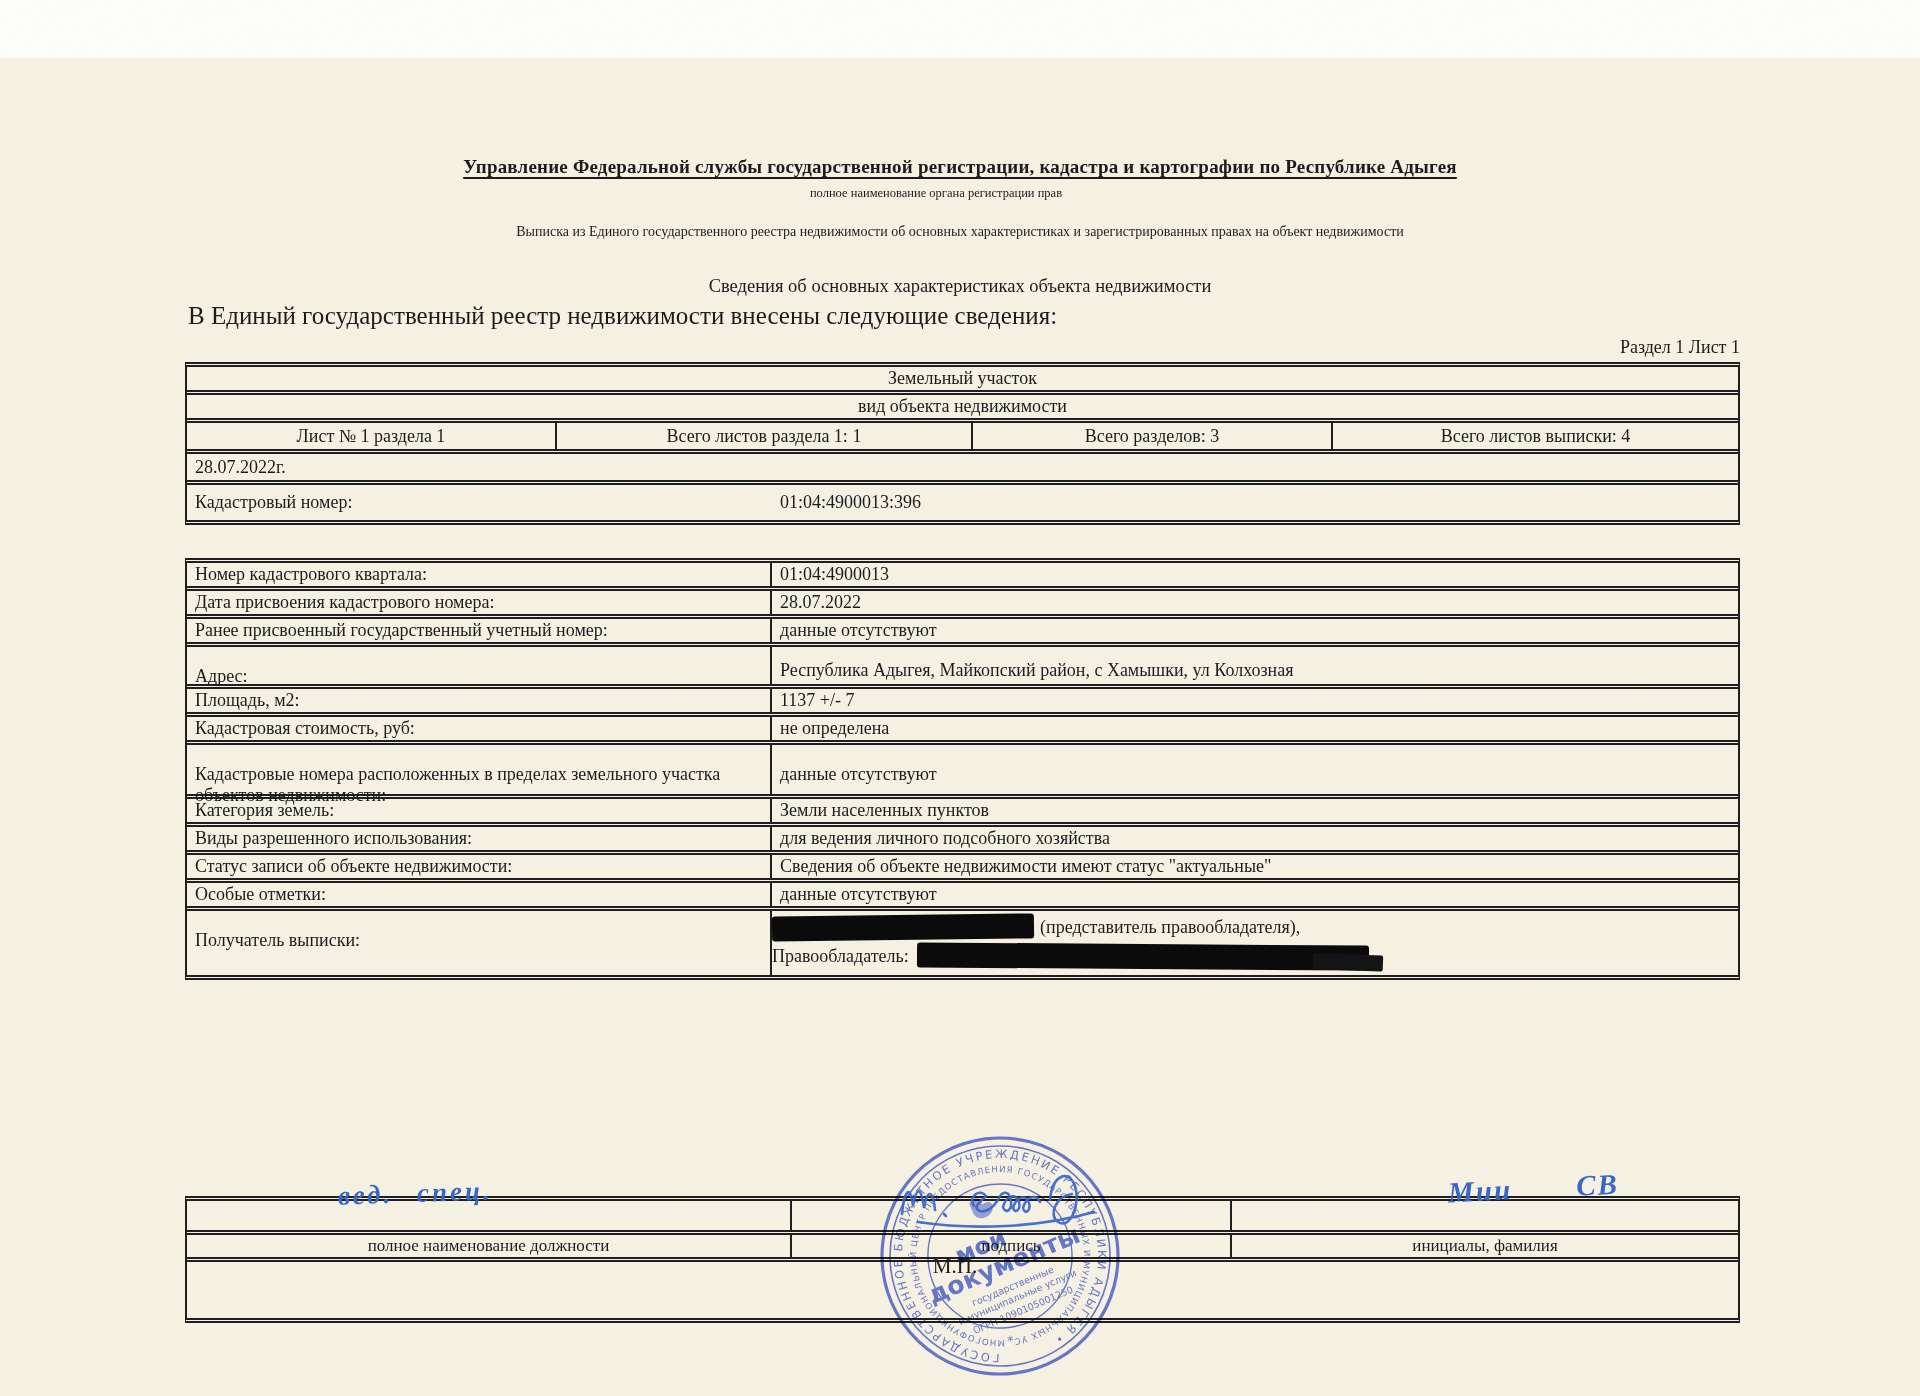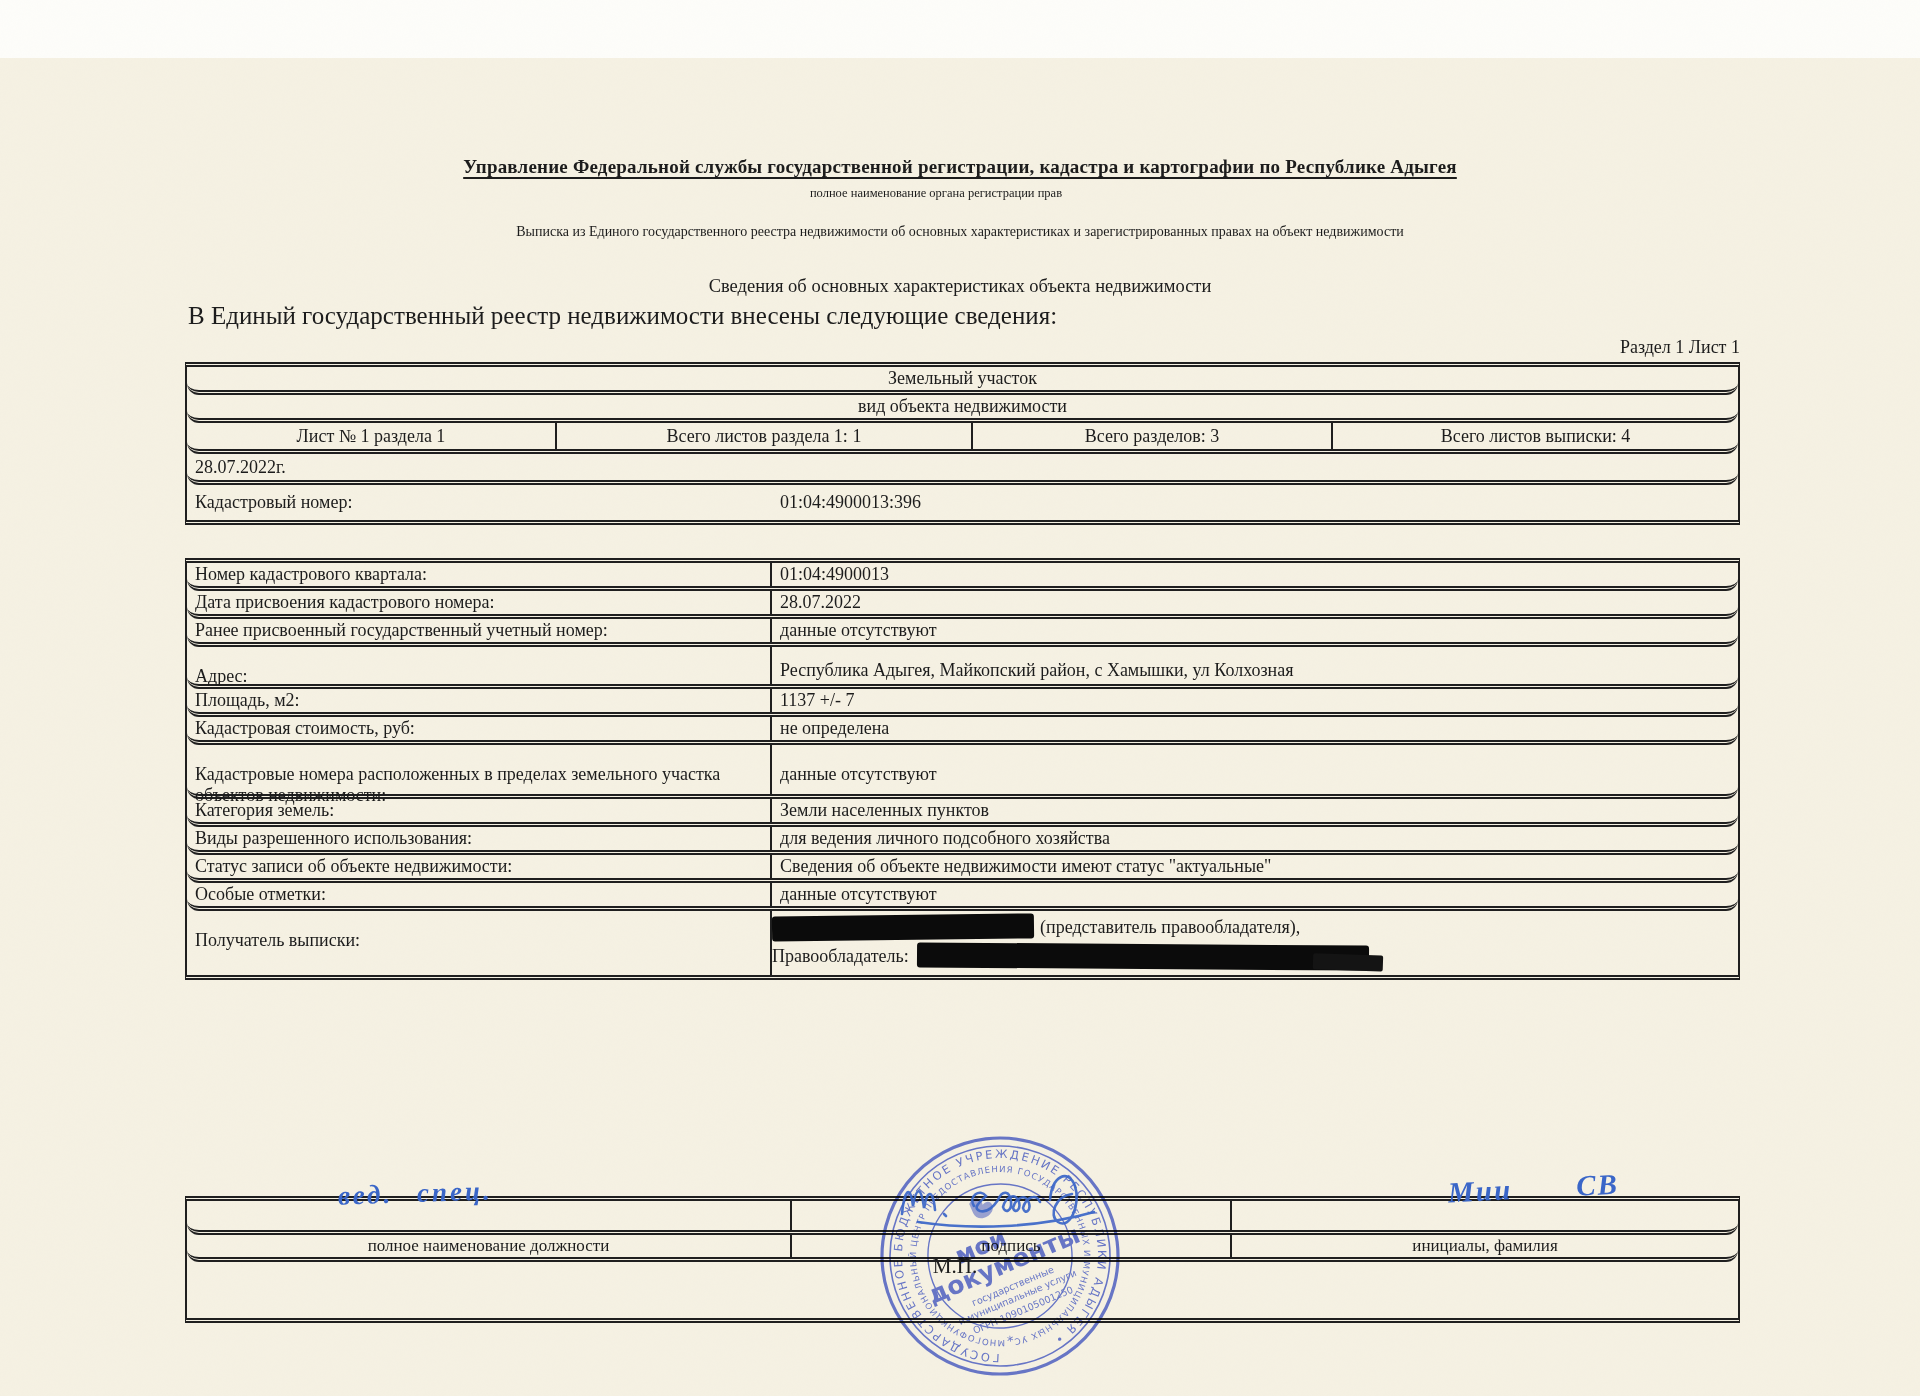--- a/index.html
+++ b/index.html
@@ -22,21 +22,21 @@
   .authority-caption { position:absolute; top:186px; left:0; width:1872px; text-align:center; font-size:12.5px; }
   .doc-title { position:absolute; top:224px; left:40px; width:1840px; text-align:center; font-size:14px; }
   .section-title { position:absolute; top:276px; left:0; width:1920px; text-align:center; font-size:18.5px; }
   .intro { position:absolute; top:302px; left:188px; font-size:25px; }
   .section-sheet { position:absolute; top:337px; left:185px; width:1555px; text-align:right; font-size:18px; }
 
   
   .t { position:absolute; left:185px; width:1555px;
        border-left:2px solid #1f1f1f; border-right:2px solid #1f1f1f;
        border-top:5px double #1f1f1f; border-bottom:5px double #1f1f1f; }
-  .tr { display:flex; border-bottom:5px double #1f1f1f;border-radius:12px; }
+  .tr { display:flex; border-bottom:5px double #1f1f1f; }
   .tr:last-child { border-bottom:none; }
   .c { padding:1px 8px; font-size:18px; display:flex; align-items:center; min-width:0; }
   .c.center { justify-content:center; text-align:center; }
   .c.vline { border-right:2px solid #1f1f1f; }
   .c.top { align-items:flex-start; padding-top:19px; }
   .c.bottom { align-items:flex-end; padding-bottom:3px;text-align:right; }
 
   .t1 { top:362px; }
   .t1 .rowA { height:28px; } .t1 .rowB { height:28px; }
   .t1 .rowC { height:31px; } .t1 .rowD { height:31px; } .t1 .rowE { height:35px; }

